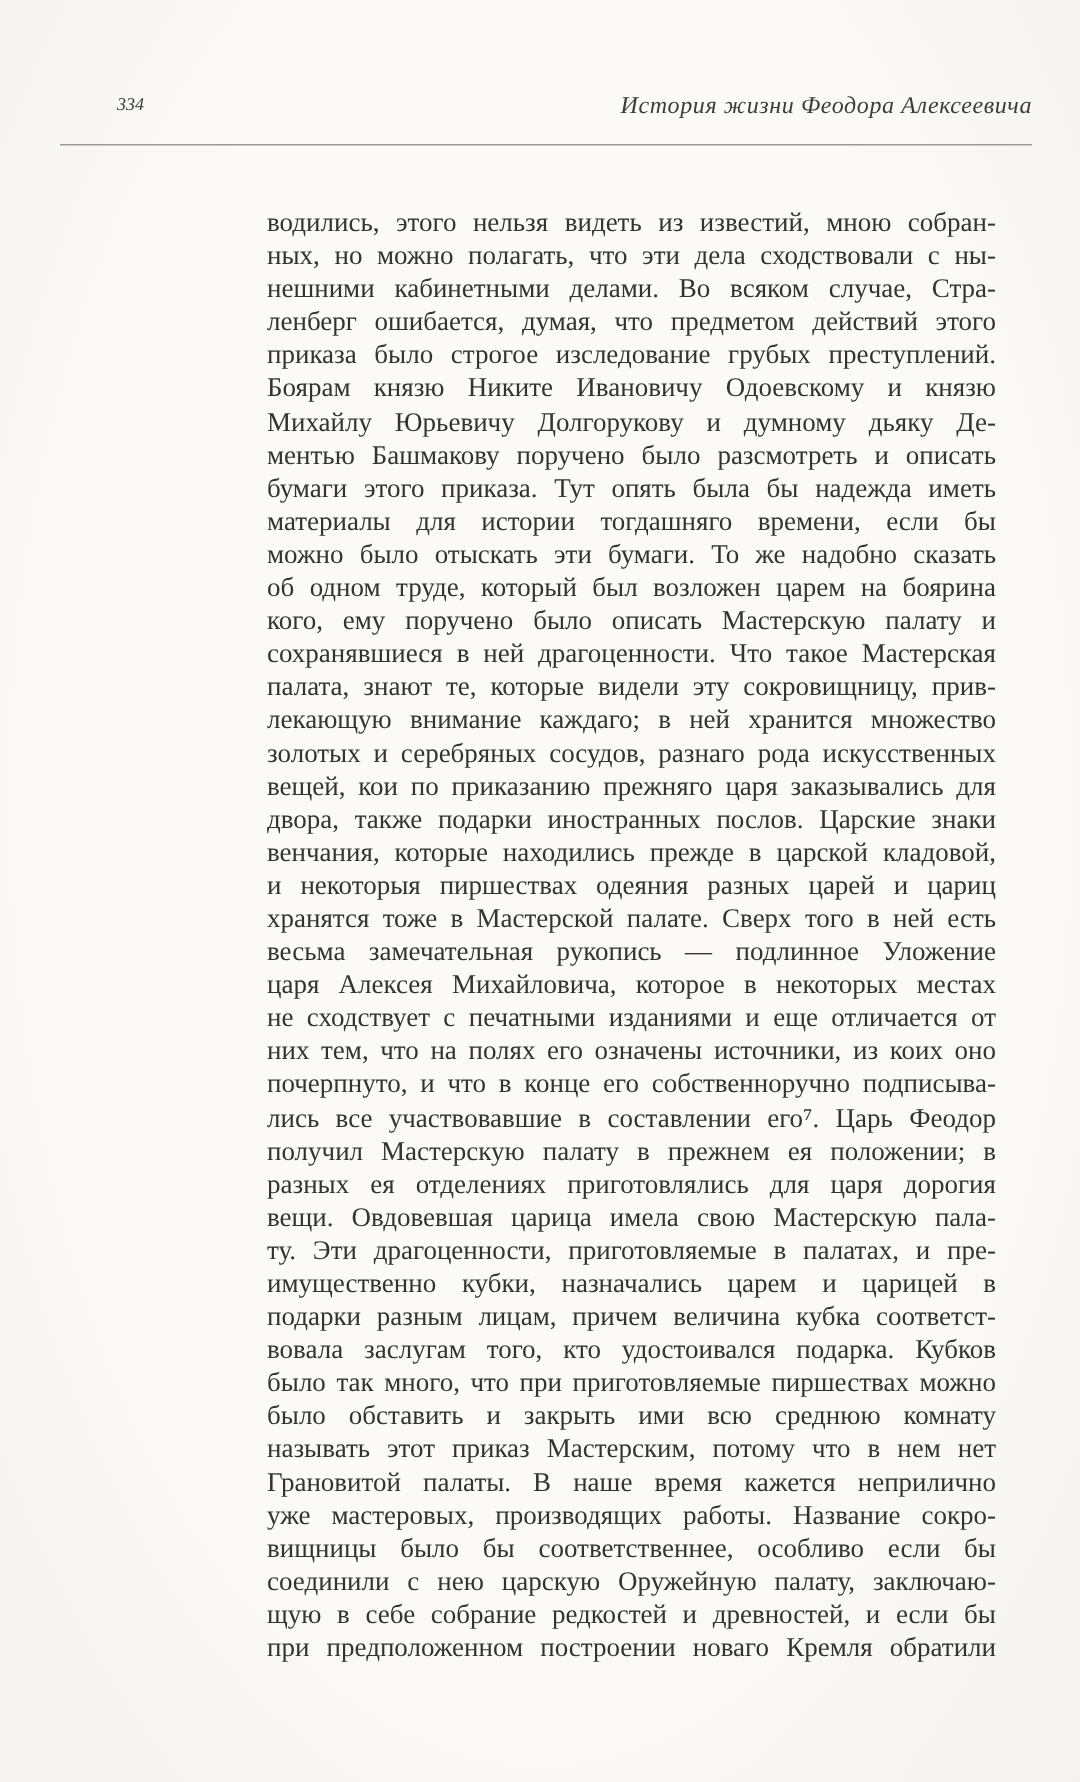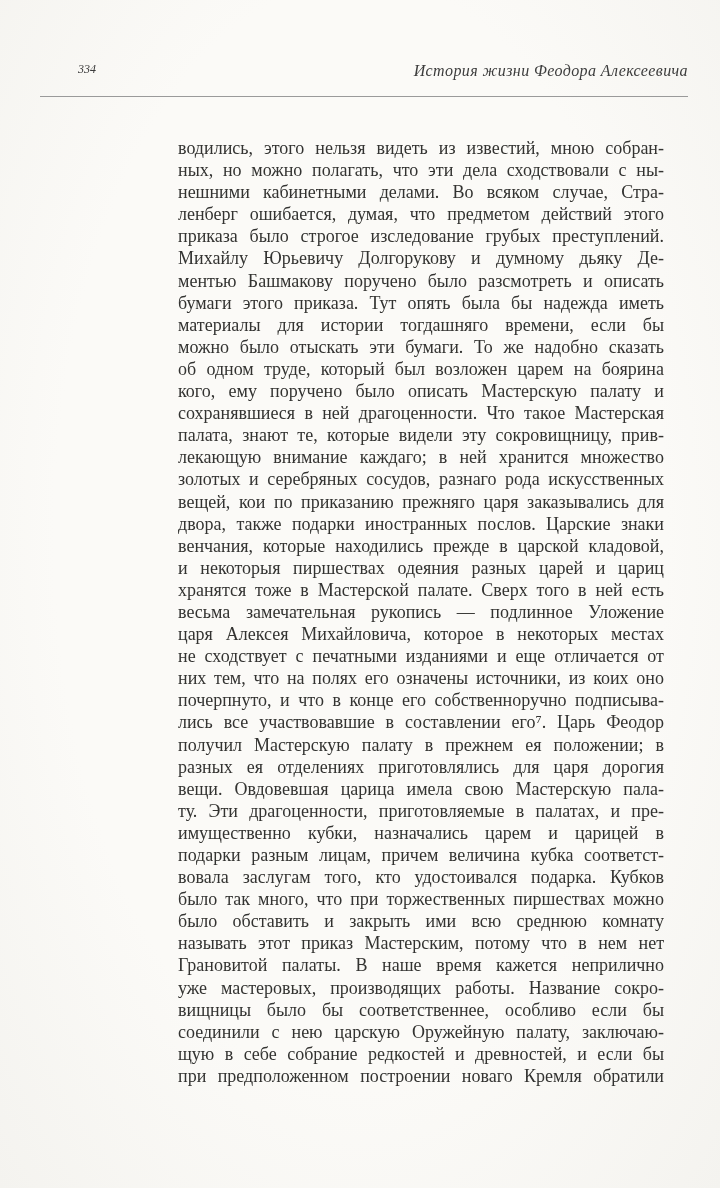--- a/index.html
+++ b/index.html
@@ -79,20 +79,21 @@
     <span class="running-title">История жизни Феодора Алексеевича</span>
     <div class="header-rule"></div>
   </header>
 
   <main class="text-block">
       <div class="line">водились, этого нельзя видеть из известий, мною собран-</div>
       <div class="line">ных, но можно полагать, что эти дела сходствовали с ны-</div>
       <div class="line">нешними кабинетными делами. Во всяком случае, Стра-</div>
       <div class="line">ленберг ошибается, думая, что предметом действий этого</div>
       <div class="line">приказа было строгое изследование грубых преступлений.</div>
+      <div class="line">Боярам князю Никите Ивановичу Одоевскому и князю</div>
       <div class="line">Михайлу Юрьевичу Долгорукову и думному дьяку Де-</div>
       <div class="line">ментью Башмакову поручено было разсмотреть и описать</div>
       <div class="line">бумаги этого приказа. Тут опять была бы надежда иметь</div>
       <div class="line">материалы для истории тогдашняго времени, если бы</div>
       <div class="line">можно было отыскать эти бумаги. То же надобно сказать</div>
       <div class="line">об одном труде, который был возложен царем на боярина</div>
       <div class="line">кого, ему поручено было описать Мастерскую палату и</div>
       <div class="line">сохранявшиеся в ней драгоценности. Что такое Мастерская</div>
       <div class="line">палата, знают те, которые видели эту сокровищницу, прив-</div>
       <div class="line">лекающую внимание каждаго; в ней хранится множество</div>
@@ -108,21 +109,21 @@
       <div class="line">них тем, что на полях его означены источники, из коих оно</div>
       <div class="line">почерпнуто, и что в конце его собственноручно подписыва-</div>
       <div class="line">лись все участвовавшие в составлении его⁷. Царь Феодор</div>
       <div class="line">получил Мастерскую палату в прежнем ея положении; в</div>
       <div class="line">разных ея отделениях приготовлялись для царя дорогия</div>
       <div class="line">вещи. Овдовевшая царица имела свою Мастерскую пала-</div>
       <div class="line">ту. Эти драгоценности, приготовляемые в палатах, и пре-</div>
       <div class="line">имущественно кубки, назначались царем и царицей в</div>
       <div class="line">подарки разным лицам, причем величина кубка соответст-</div>
       <div class="line">вовала заслугам того, кто удостоивался подарка. Кубков</div>
-      <div class="line">было так много, что при торжественных пиршествах можно</div>
+      <div class="line">было так много, что при приготовляемые пиршествах можно</div>
       <div class="line">было обставить и закрыть ими всю среднюю комнату</div>
       <div class="line">называть этот приказ Мастерским, потому что в нем нет</div>
       <div class="line">Грановитой палаты. В наше время кажется неприлично</div>
       <div class="line">уже мастеровых, производящих работы. Название сокро-</div>
       <div class="line">вищницы было бы соответственнее, особливо если бы</div>
       <div class="line">соединили с нею царскую Оружейную палату, заключаю-</div>
       <div class="line">щую в себе собрание редкостей и древностей, и если бы</div>
       <div class="line">при предположенном построении новаго Кремля обратили</div>
     </main>
 

